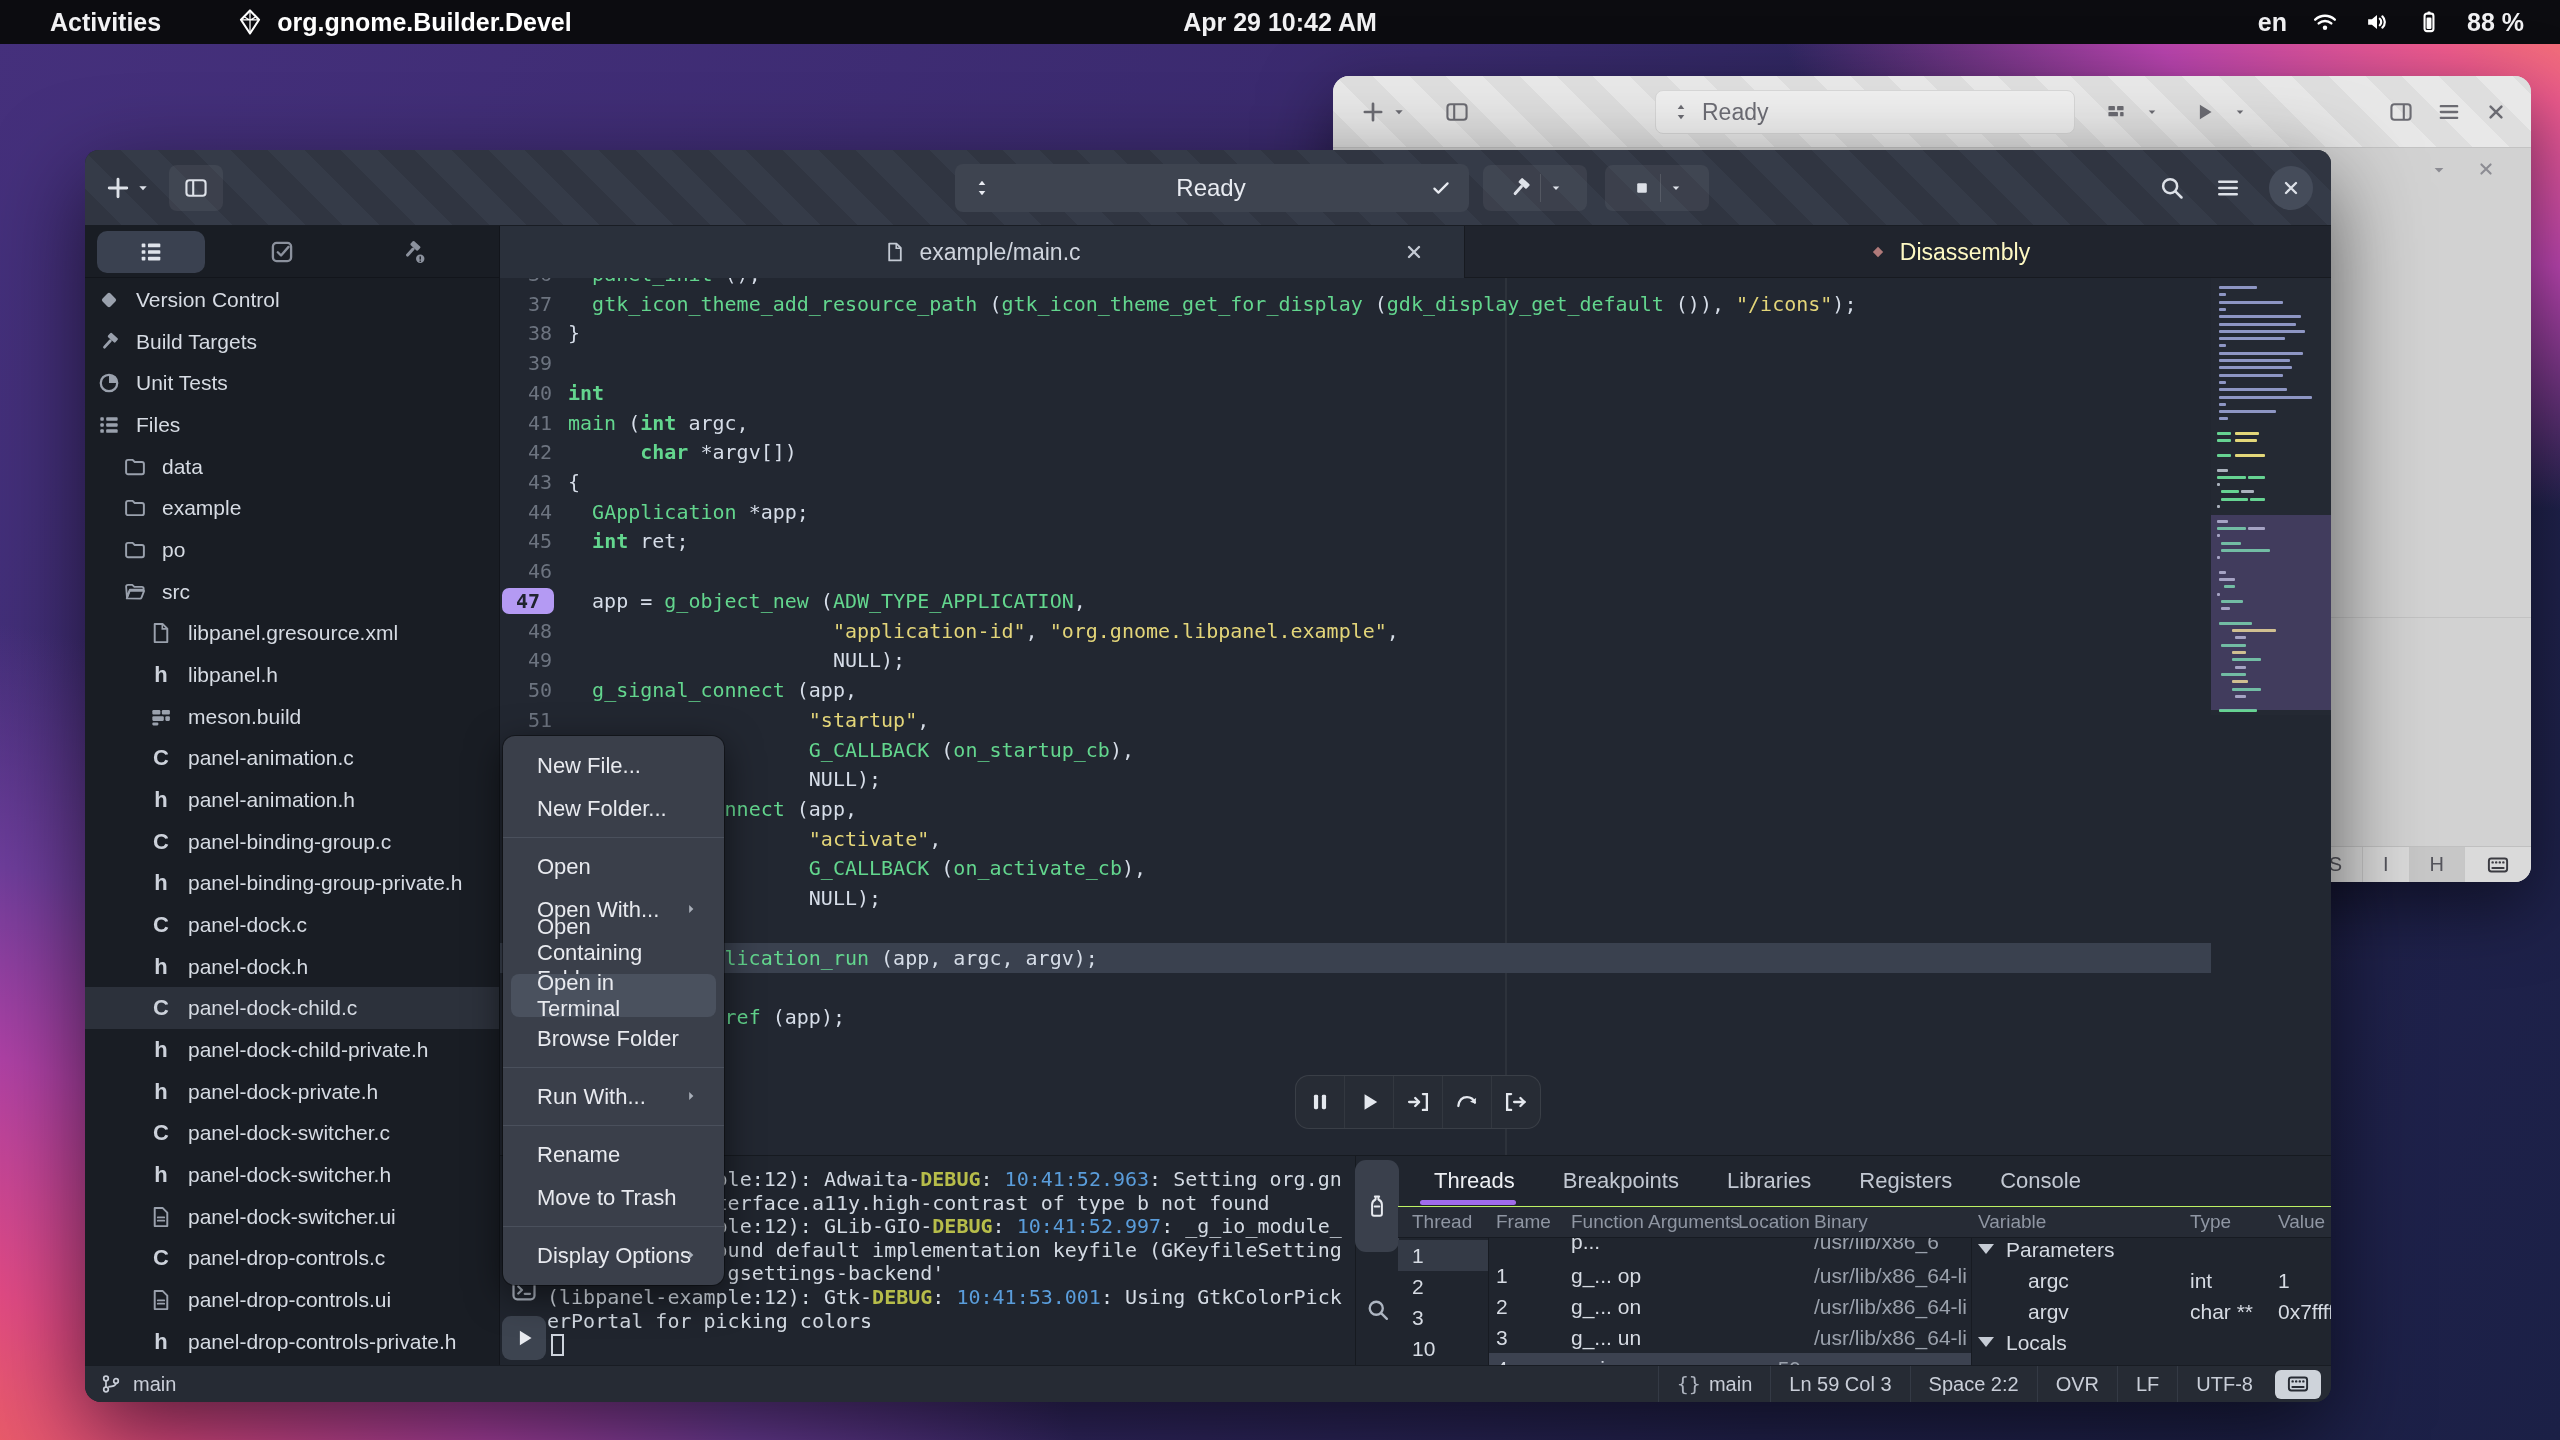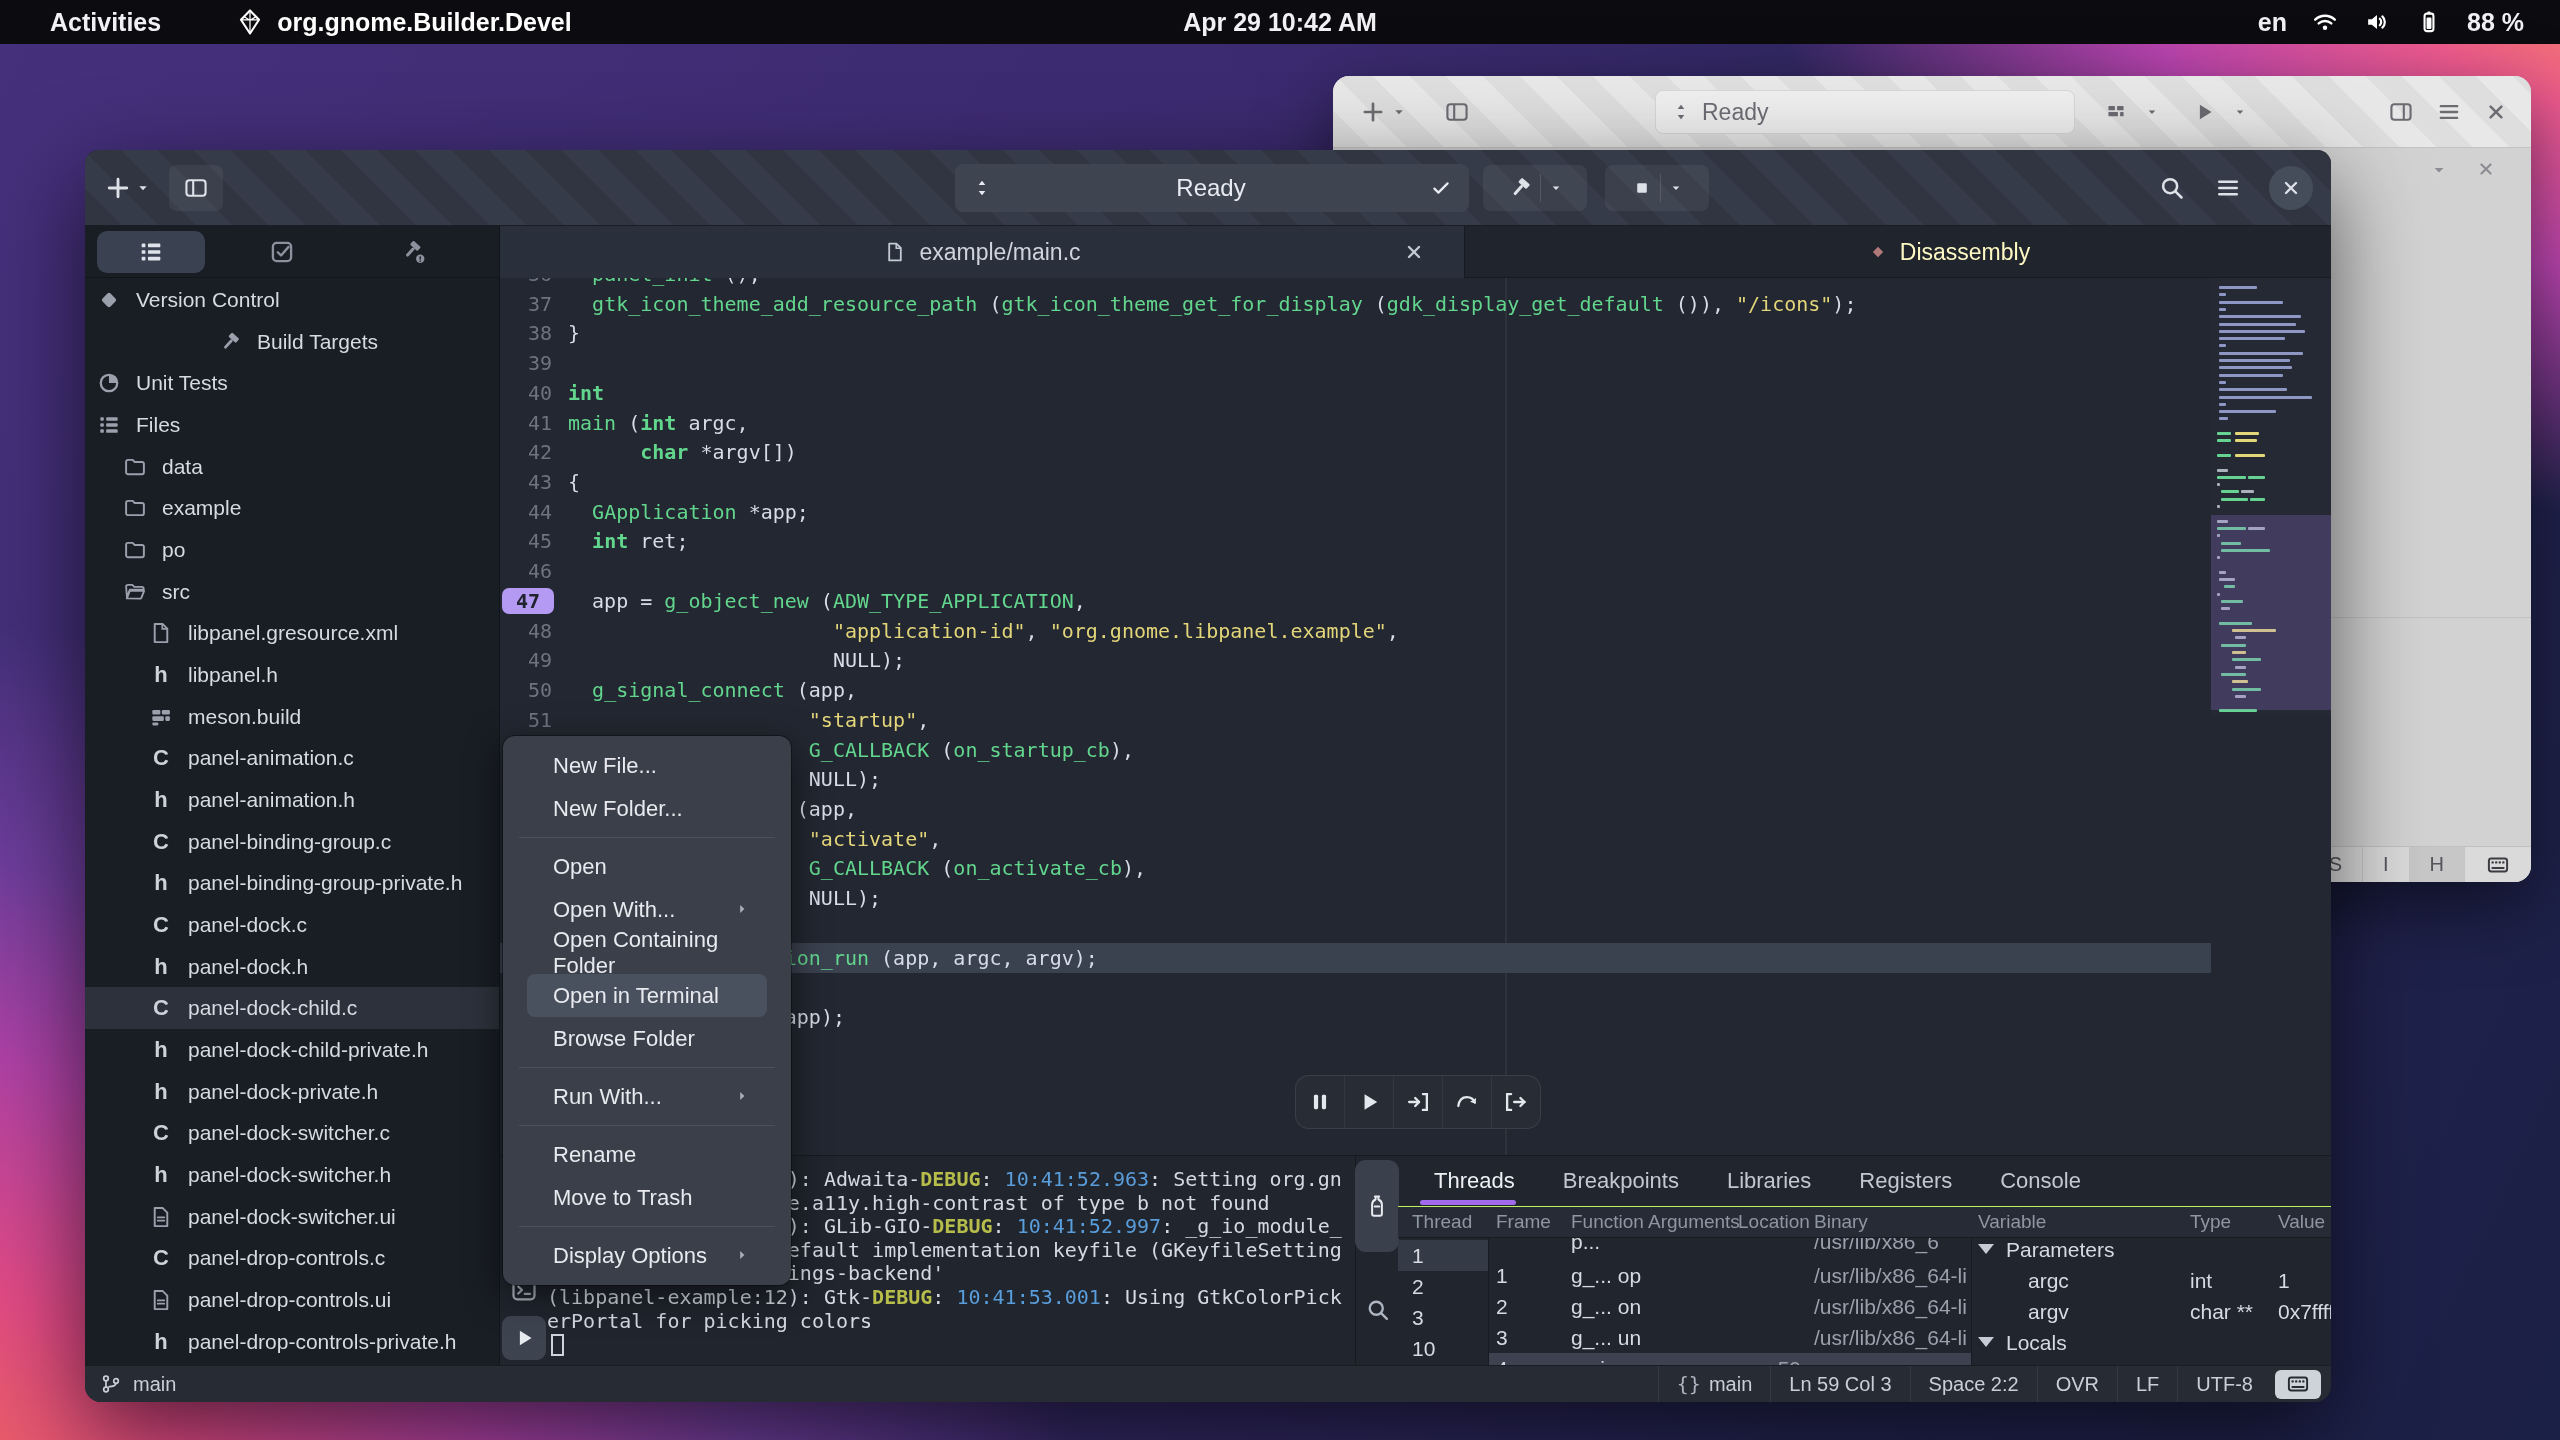--- a/index.html
+++ b/index.html
@@ -135,22 +135,22 @@
   
   .statusbar{position:absolute;left:0;bottom:0;width:100%;height:37px;background:#262b34;border-top:1px solid #181c23;
     display:flex;align-items:center;font-size:20px;color:#c9ced8;}
   .sb-left{display:flex;align-items:center;gap:10px;padding-left:14px;flex:1;}
   .sb-left .ic{width:24px;height:24px;color:#c9ced8;}
   .sb-cell{height:100%;display:flex;align-items:center;gap:8px;padding:0 18px;border-left:1px solid #343a45;}
   .sb-kbd{margin:0 10px 0 4px;width:46px;height:29px;background:#ced3da;border-radius:6px;display:flex;align-items:center;justify-content:center;color:#272b33;}
   .sb-kbd .ic{width:26px;height:26px;}
 
   
-  .cmenu{position:absolute;left:418px;top:586px;width:288px;background:#3a3f4a;border-radius:12px;
-    box-shadow:0 10px 36px rgba(0,0,0,.55), 0 0 0 1px rgba(0,0,0,.35);padding:8px 16px;color:#e8eaef;font-size:22px;}
+  .cmenu{position:absolute;left:418px;top:586px;width:221px;background:#3a3f4a;border-radius:12px;
+    box-shadow:0 10px 36px rgba(0,0,0,.55), 0 0 0 1px rgba(0,0,0,.35);padding:8px 0;color:#e8eaef;font-size:22px;}
   .cm-item{height:43px;display:flex;align-items:center;padding:0 18px 0 26px;position:relative;margin:0 8px;border-radius:8px;}
   .cm-item.hl{background:#4a515e;}
   .cm-sep{height:15px;display:flex;align-items:center;}
   .cm-sep i{display:block;height:1px;background:#4a505c;width:100%;}
   .cm-arrow{position:absolute;right:14px;top:10px;width:22px;height:22px;color:#aab0ba;}
 </style>
 </head>
 <body>
 
 <div class="screen">
@@ -434,21 +434,21 @@
       </div>
       <div class="tree" id="tree">
           <div class="side-item" style="top: 1px; padding-left: 11px;">
             <span class="ic" style="width: 26px; height: 26px;">
               <svg viewBox="0 0 24 24">
                 <rect x="6.8" y="6.8" width="10.4" height="10.4" rx="2" transform="rotate(45 12 12)" fill="currentColor"></rect>
               </svg>
             </span>
             <span class="lbl">Version Control</span>
           </div>
-          <div class="side-item" style="top: 42.66px; padding-left: 11px; justify-content: center;">
+          <div class="side-item" style="top: 42.66px; padding-left: 11px;">
             <span class="ic" style="width: 26px; height: 26px;">
               <svg viewBox="0 0 24 24">
                 <g transform="rotate(42 12 12)">
                   <rect x="7.4" y="4.2" width="9.2" height="5" rx="1" fill="currentColor"></rect>
                   <rect x="10.8" y="9" width="2.6" height="10.6" rx="1.3" fill="currentColor"></rect>
                 </g>
               </svg>
             </span>
             <span class="lbl">Build Targets</span>
           </div>

